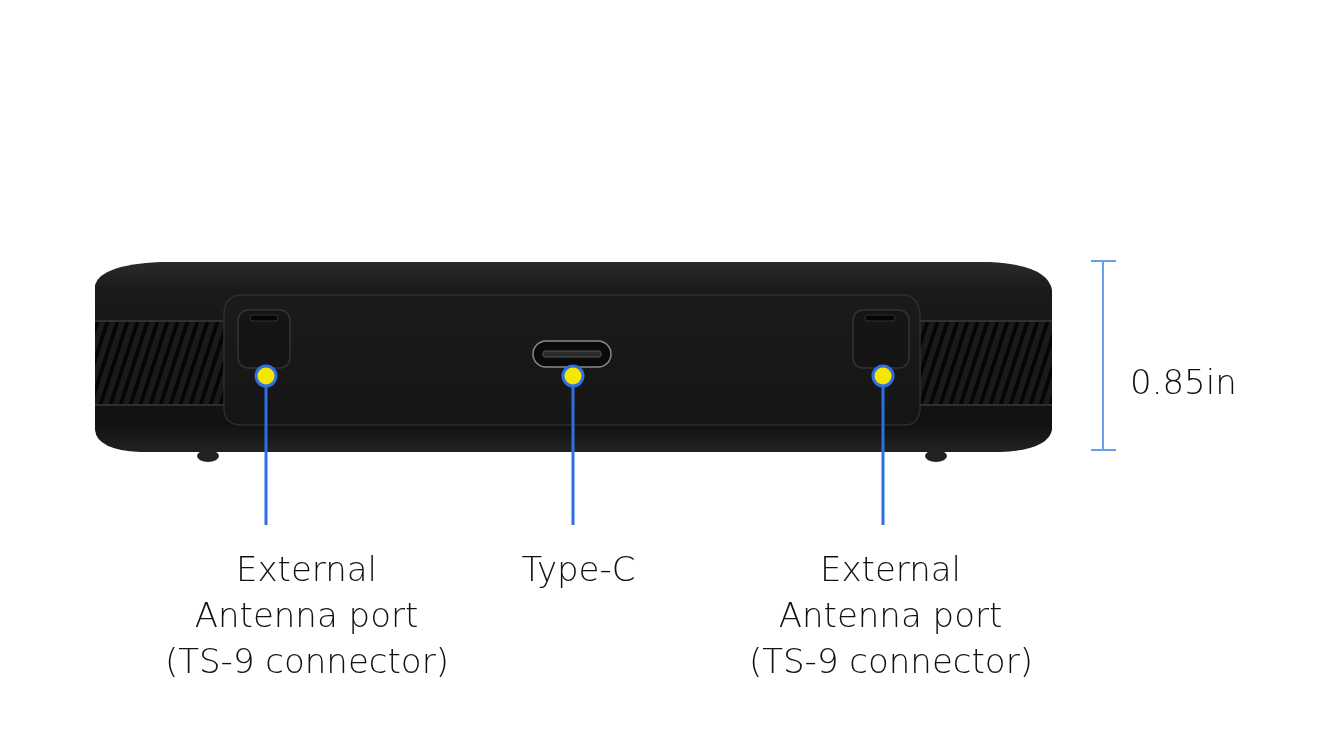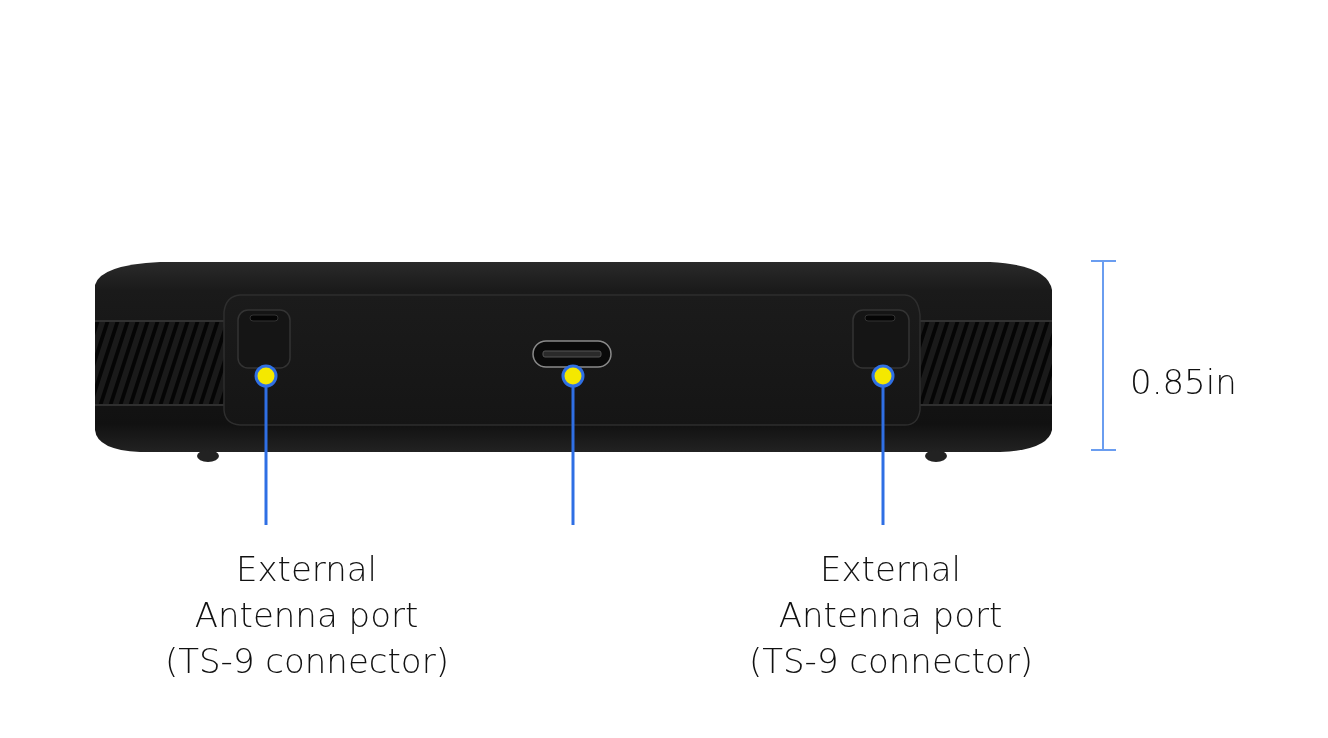--- a/index.html
+++ b/index.html
@@ -85,19 +85,20 @@
 
 <div class="dim-label" style="left:1130px; top:362px;">0.85in</div>
 
 <div class="label" style="left:148px; top:546px; width:300px;">
   <span>External</span>
   <span>Antenna port</span>
   <span>(TS-9 connector)</span>
 </div>
 
 <div class="label" style="left:470px; top:546px; width:200px;">
+  <span>Type-C</span>
 </div>
 
 <div class="label" style="left:732px; top:546px; width:300px;">
   <span>External</span>
   <span>Antenna port</span>
   <span>(TS-9 connector)</span>
 </div>
 
 </body></html>

